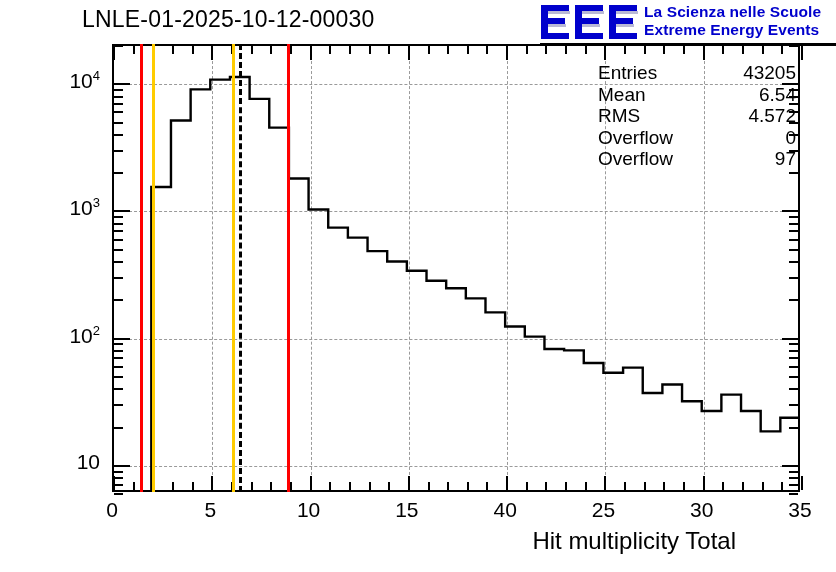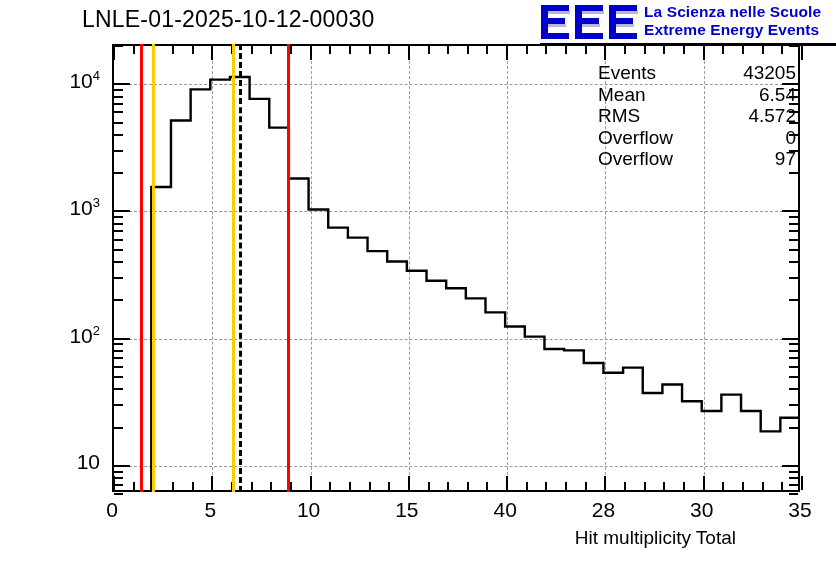--- a/index.html
+++ b/index.html
@@ -28,21 +28,21 @@
 
   
   .tick{position:absolute;background:#000;}
   .tick-x{width:2px;}
   .tick-y{height:2px;}
 
   
   .ylab{position:absolute;text-align:right;font-size:21px;white-space:nowrap;}
   .ylab sup{font-size:13px;vertical-align:super;}
   .xlab{position:absolute;font-size:21px;text-align:center;white-space:nowrap;}
-  .axis-title{position:absolute;right:28px;top:527px;font-size:19px;white-space:nowrap;}
+  .axis-title{position:absolute;right:28px;top:527px;font-size:24px;white-space:nowrap;}
 
   
   .vline{position:absolute;top:0;height:100%;width:3px;}
   .vline.red{background:#ff0000;}
   .vline.gold{background:#ffcc00;}
   .vline.dash{width:0;border-left:3px dashed #000;}
 
   
   .stats{
     position:absolute;left:598px;top:62px;width:198px;
@@ -263,31 +263,31 @@
       <div class="ylab" style="top: 322.619px; left: 0px; width: 100px;">10<sup>2</sup></div>
       <div class="ylab" style="top: 195.45px; left: 0px; width: 100px;">10<sup>3</sup></div>
       <div class="ylab" style="top: 68.2816px; left: 0px; width: 100px;">10<sup>4</sup></div>
     </div>
   <div id="xlabels">
       <div class="xlab" style="left: 82px; top: 498px; width: 60px;">0</div>
       <div class="xlab" style="left: 180.286px; top: 498px; width: 60px;">5</div>
       <div class="xlab" style="left: 278.571px; top: 498px; width: 60px;">10</div>
       <div class="xlab" style="left: 376.857px; top: 498px; width: 60px;">15</div>
       <div class="xlab" style="left: 475.143px; top: 498px; width: 60px;">40</div>
-      <div class="xlab" style="left: 573.429px; top: 498px; width: 60px;">28</div>
+      <div class="xlab" style="left: 573.429px; top: 498px; width: 60px;">25</div>
       <div class="xlab" style="left: 671.714px; top: 498px; width: 60px;">30</div>
       <div class="xlab" style="left: 770px; top: 498px; width: 60px;">35</div>
     </div>
 
   <div class="axis-title">Hit multiplicity Total</div>
 
   <div class="stats">
     <div id="stats-rows">
         <div class="st-row">
-          <span>Events</span>
+          <span>Entries</span>
           <span>43205</span>
         </div>
         <div class="st-row">
           <span>Mean</span>
           <span>6.54</span>
         </div>
         <div class="st-row">
           <span>RMS</span>
           <span>4.572</span>
         </div>

